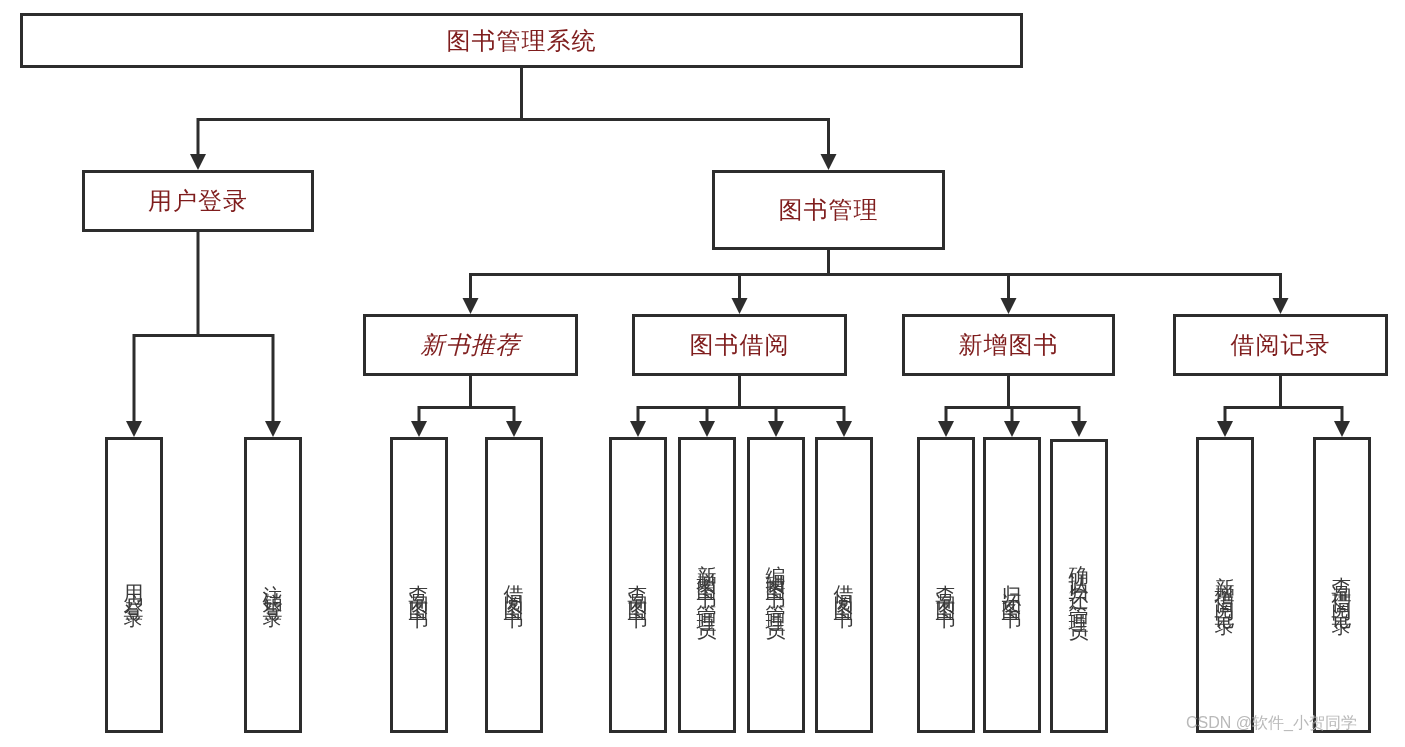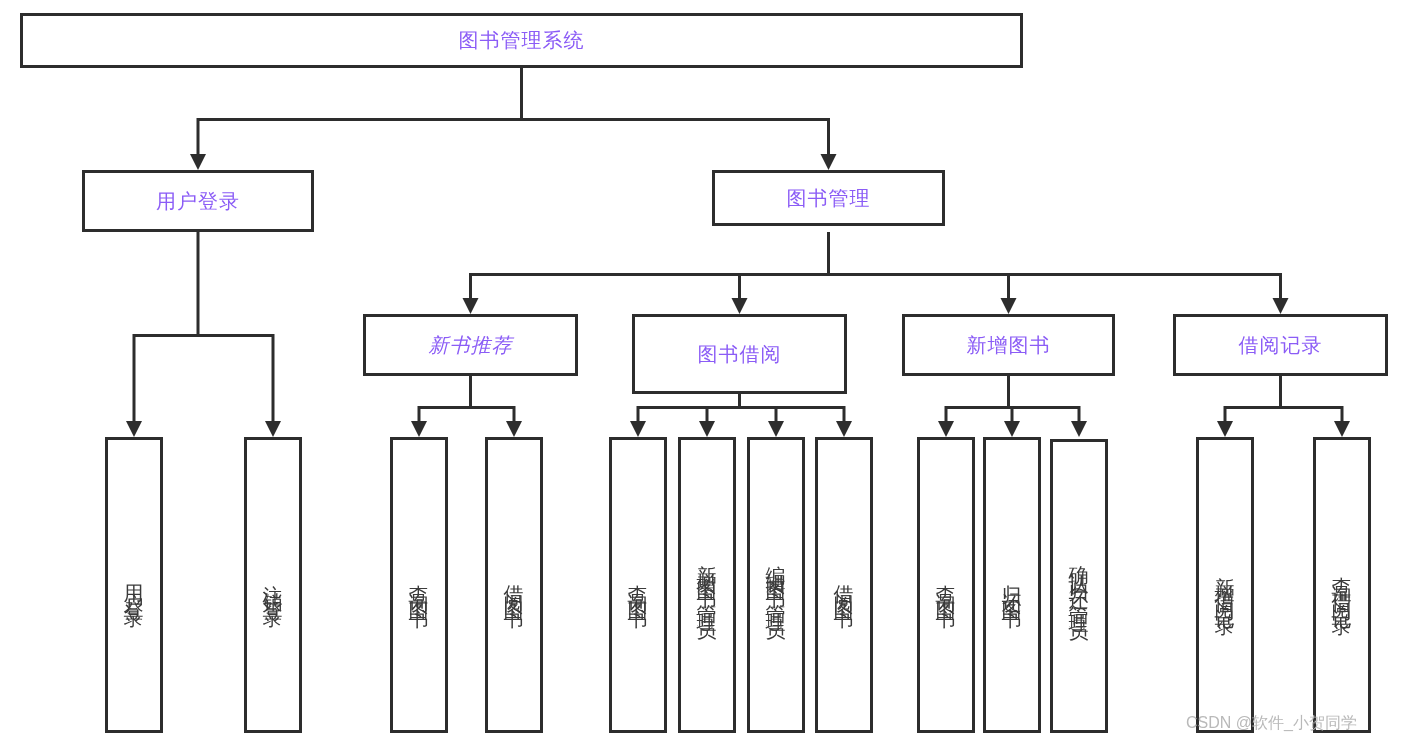--- a/index.html
+++ b/index.html
@@ -22,23 +22,23 @@
     height: 747px;
   }
   .hnode {
     position: absolute;
     box-sizing: border-box;
     border: 3px solid #2d2d2d;
     background: #ffffff;
     display: flex;
     align-items: center;
     justify-content: center;
-    font-size: 20px;
+    font-size: 24px;
     letter-spacing: 1px;
-    color: #8b5cf6;
+    color: #7f1d1d;
     z-index: 2;
   }
   .vnode {
     position: absolute;
     box-sizing: border-box;
     border: 3px solid #2d2d2d;
     background: #ffffff;
     display: flex;
     align-items: center;
     justify-content: center;
@@ -139,24 +139,24 @@
       <polygon points="1004,421 1020,421 1012,437"></polygon>
       <polygon points="1071,421 1087,421 1079,437"></polygon>
       <polygon points="1217,421 1233,421 1225,437"></polygon>
       <polygon points="1334,421 1350,421 1342,437"></polygon>
     </g>
   </svg>
 
   <div class="hnode" style="left:20px; top:13px; width:1003px; height:55px;">图书管理系统</div>
 
   <div class="hnode" style="left:82px; top:170px; width:232px; height:62px;">用户登录</div>
-  <div class="hnode" style="left:712px; top:170px; width:233px; height:56px;">图书管理</div>
+  <div class="hnode" style="left:712px; top:170px; width:233px; height:80px;">图书管理</div>
 
   <div class="hnode" style="left:363px; top:314px; width:215px; height:62px;font-style:italic;">新书推荐</div>
-  <div class="hnode" style="left:632px; top:314px; width:215px; height:80px;">图书借阅</div>
+  <div class="hnode" style="left:632px; top:314px; width:215px; height:62px;">图书借阅</div>
   <div class="hnode" style="left:902px; top:314px; width:213px; height:62px;">新增图书</div>
   <div class="hnode" style="left:1173px; top:314px; width:215px; height:62px;">借阅记录</div>
 
   <div class="vnode" style="left:105px; top:437px; width:58px; height:296px;">
     <span class="vlabel">用户登录</span>
   </div>
   <div class="vnode" style="left:244px; top:437px; width:58px; height:296px;">
     <span class="vlabel">注销登录</span>
   </div>
 

